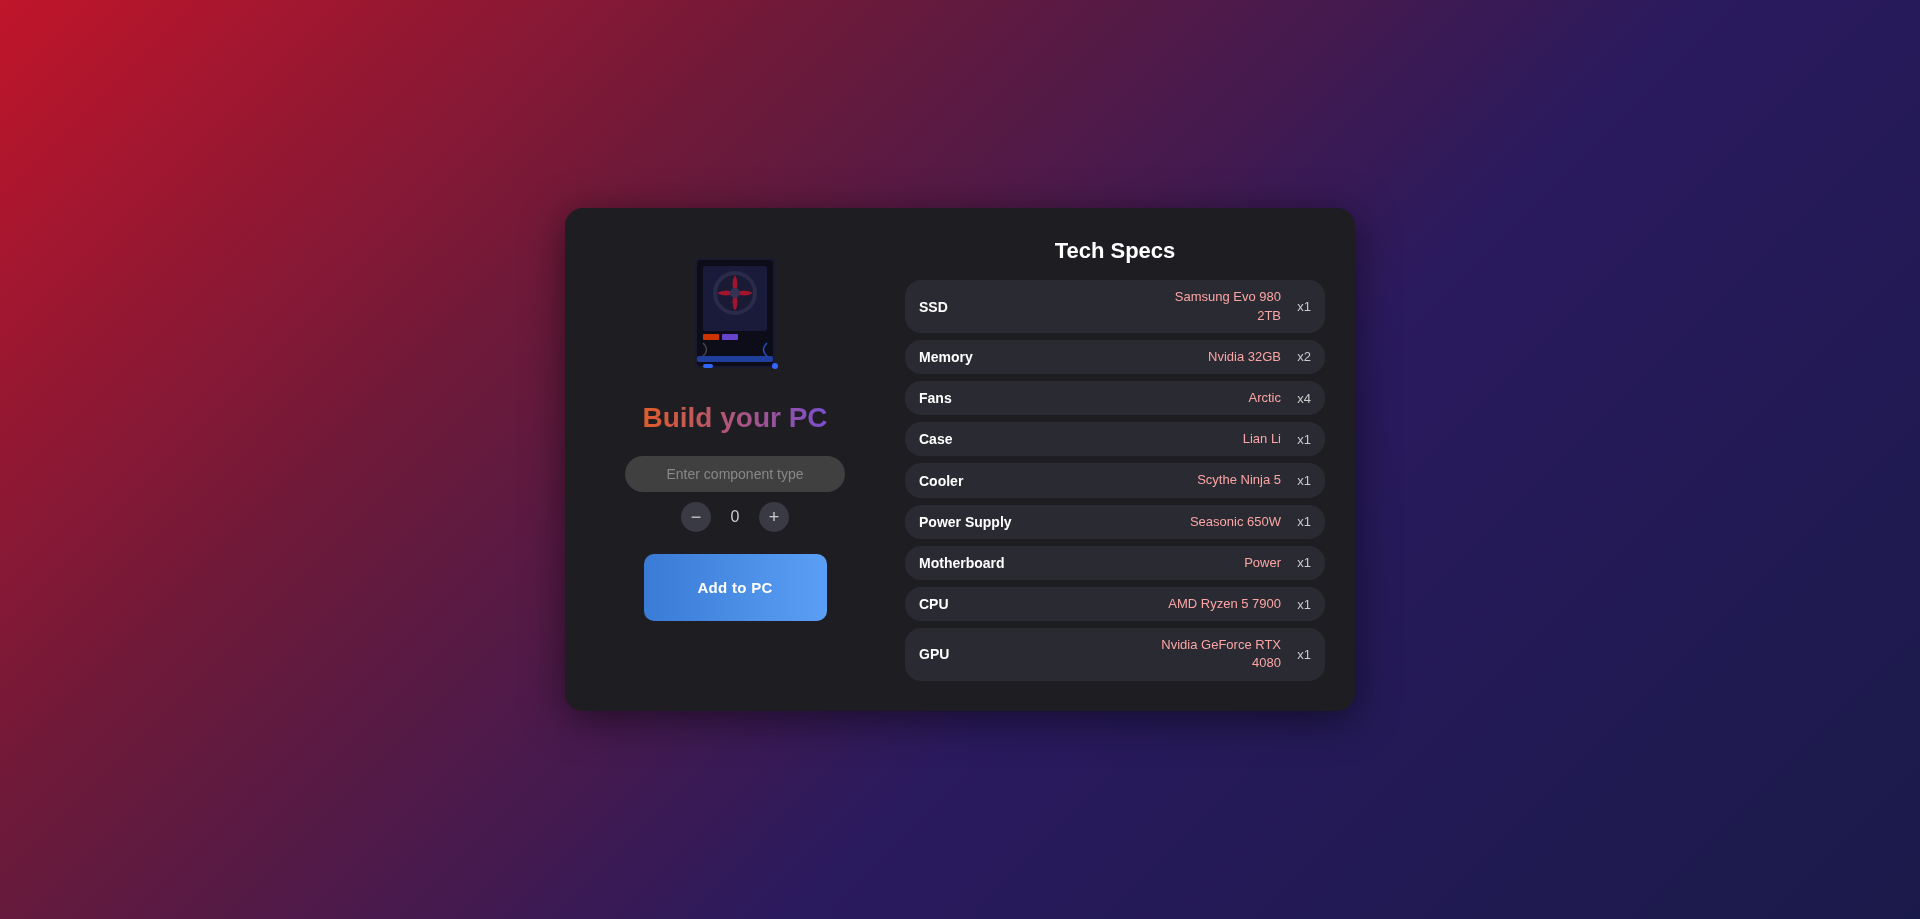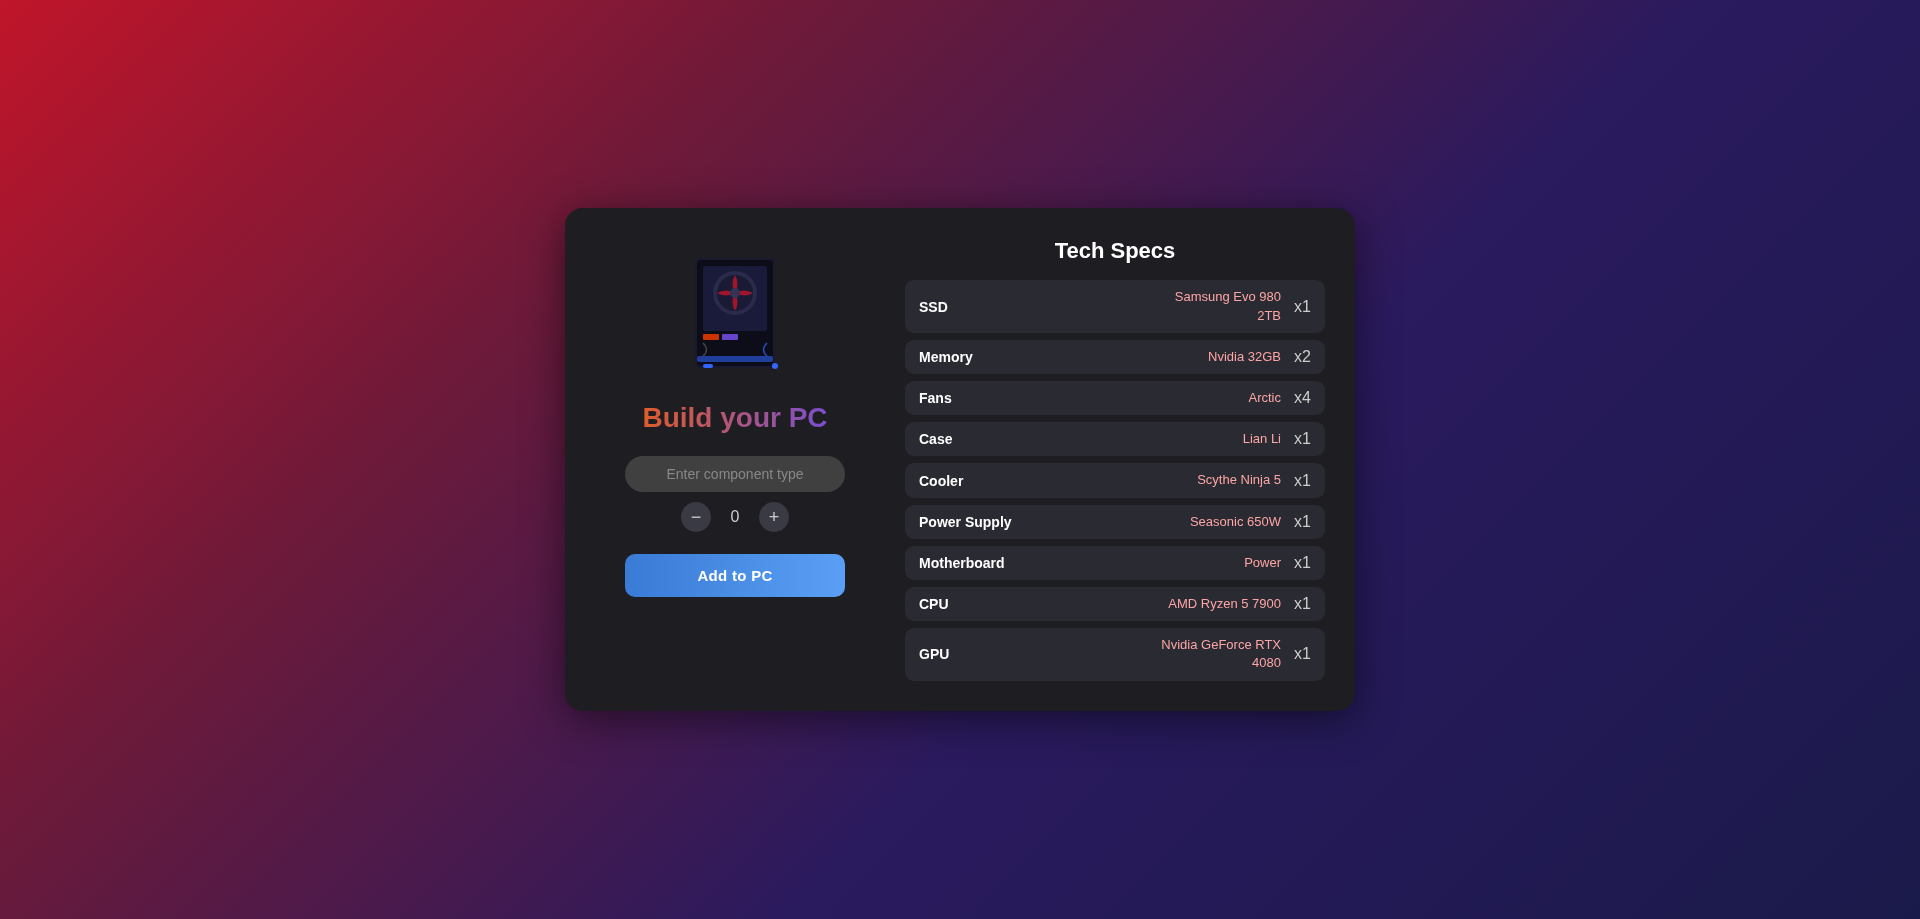--- a/index.html
+++ b/index.html
@@ -98,22 +98,22 @@
     }
 
     .qty-value {
       color: #ccc;
       font-size: 16px;
       min-width: 20px;
       text-align: center;
     }
 
     .add-btn {
-      width: 220px;
-      padding: 13px 0;
+      width: 183px;
+      padding: 25px 0;
       background: linear-gradient(90deg, #3a7bd5, #5a9ff5);
       border: none;
       border-radius: 10px;
       color: #fff;
       font-size: 15px;
       font-weight: 600;
       cursor: pointer;
       letter-spacing: 0.3px;
     }
 
@@ -133,21 +133,21 @@
     }
 
     .specs-list {
       display: flex;
       flex-direction: column;
       gap: 7px;
     }
 
     .spec-row {
       background: #2a2a32;
-      border-radius: 9px;
+      border-radius: 16px;
       padding: 8px 14px;
       display: flex;
       align-items: center;
       justify-content: space-between;
     }
 
     .spec-type {
       color: #fff;
       font-weight: 600;
       font-size: 14px;
@@ -157,21 +157,21 @@
     .spec-name {
       color: #fca5a5;
       font-size: 13px;
       flex: 1;
       text-align: right;
       line-height: 1.4;
     }
 
     .spec-qty {
       color: #ccc;
-      font-size: 16px;
+      font-size: 13px;
       min-width: 30px;
       text-align: right;
     }
   </style>
 </head>
 <body>
 
 <div class="card">
 
   <div class="left-panel">

